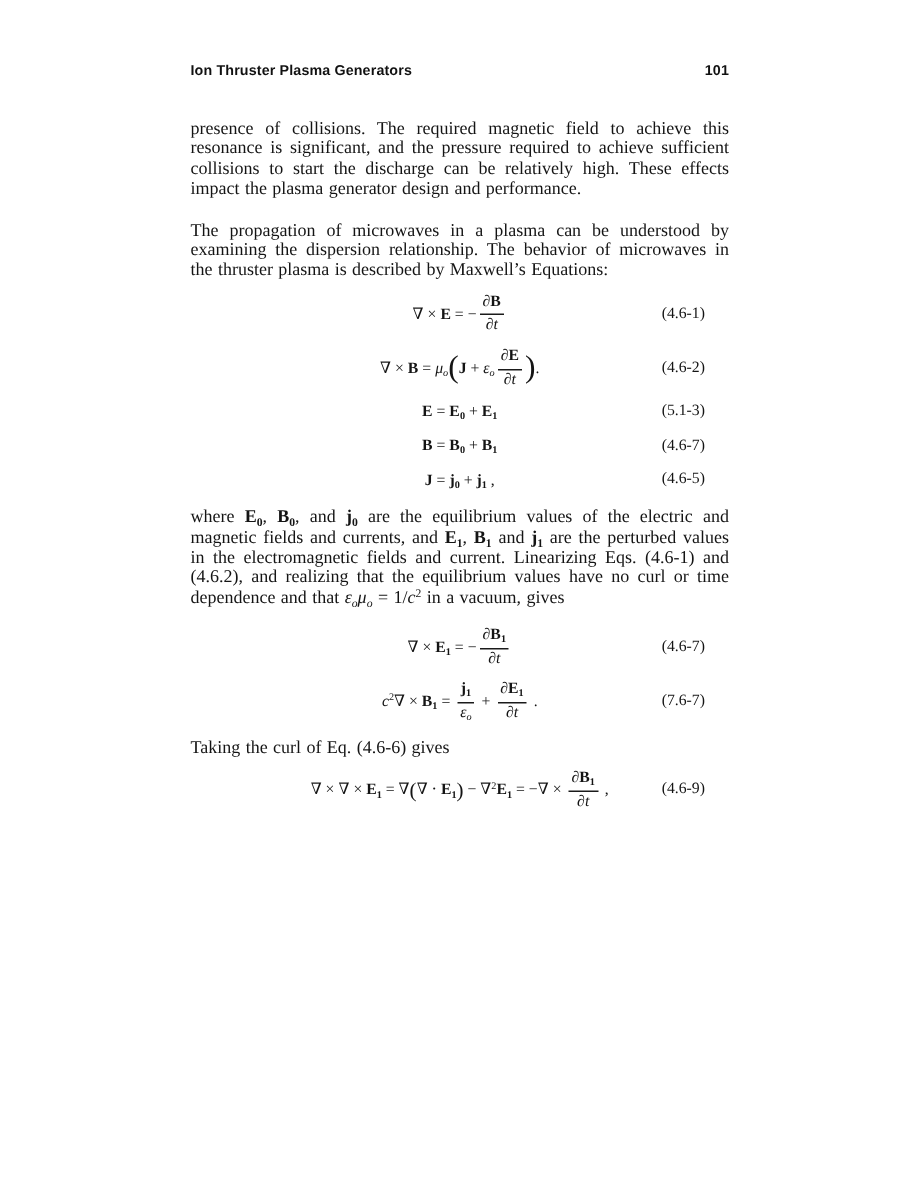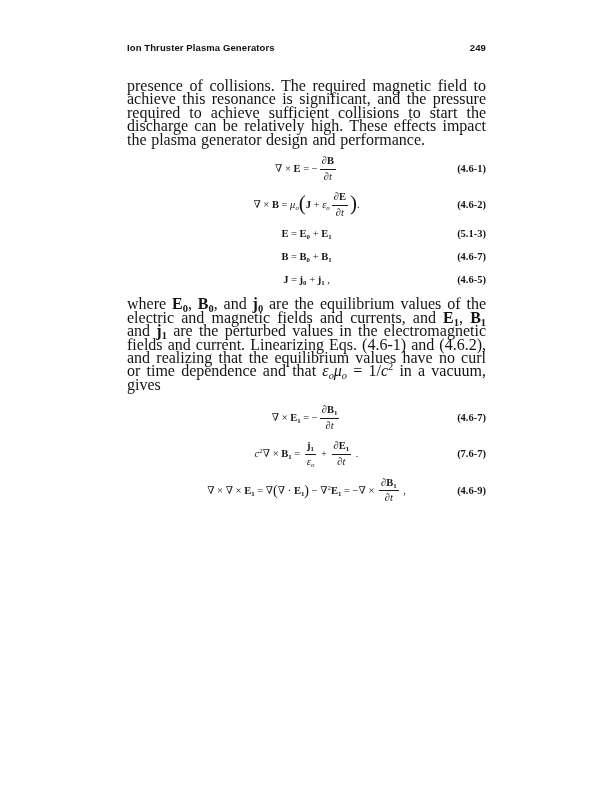--- a/index.html
+++ b/index.html
@@ -23,41 +23,40 @@
     justify-content: space-between;
     align-items: baseline;
     font-family: "Liberation Sans", "DejaVu Sans", sans-serif;
     font-weight: 700;
     font-size: 9.5px;
     letter-spacing: 0.1px;
     color: #111;
   }
   .para {
     margin: 0;
-    font-size: 16px;
+    font-size: 12px;
     line-height: 13.4px;
     text-align: justify;
     word-spacing: 0.6px;
   }
   .eq {
     position: relative;
     margin: 0;
     font-size: 10.5px;
     line-height: 1.3;
     text-align: center;
   }
   .eq-body { display: inline-block; }
   .eq-label {
     position: absolute;
-    right: 0;
+    right: 16px;
     top: 50%;
     transform: translateY(-50%);
     font-size: 10.5px;
     line-height: 1;
-    font-weight: bold;
   }
   
   .rm { font-style: normal; }
   .it { font-style: italic; }
   .bf { font-weight: 700; }
   sub, sup {
     font-size: 0.65em;
     line-height: 0;
   }
   sub { vertical-align: -0.32em; }
@@ -99,25 +98,26 @@
   .mt14 { margin-top: 14px; }
   .mt26 { margin-top: 26px; }
 </style>
 </head>
 <body>
 
 <div class="page">
 
   <div class="rh">
     <span>Ion Thruster Plasma Generators</span>
-    <span>249</span>
+    <span>101</span>
   </div>
 
   <p class="para mt26">presence of collisions. The required magnetic field to achieve this resonance is significant, and the pressure required to achieve sufficient collisions to start the discharge can be relatively high. These effects impact the plasma generator design and performance.</p>
 
+  <p class="para mt14">The propagation of microwaves in a plasma can be understood by examining the dispersion relationship. The behavior of microwaves in the thruster plasma is described by Maxwell’s Equations:</p>
 
   <div class="eq mt9">
     <span class="eq-body"><span class="rm">∇ × </span><span class="bf">E</span><span class="rm"> = −</span><span class="frac">
           <span class="fnum"><span class="it">∂</span><span class="bf">B</span></span>
           <span class="fden"><span class="it">∂t</span></span>
         </span></span>
     <span class="eq-label">(4.6-1)</span>
   </div>
 
   <div class="eq mt8">
@@ -158,20 +158,21 @@
     <span class="eq-body"><span class="it">c</span><sup class="rm">2</sup><span class="rm">∇ × </span><span class="bf">B</span><sub class="bf">1</sub><span class="rm"> = </span><span class="frac">
           <span class="fnum"><span class="bf">j</span><sub class="bf">1</sub></span>
           <span class="fden"><span class="it">ε</span><sub class="it">o</sub></span>
         </span><span class="rm"> + </span><span class="frac">
           <span class="fnum"><span class="it">∂</span><span class="bf">E</span><sub class="bf">1</sub></span>
           <span class="fden"><span class="it">∂t</span></span>
         </span><span class="rm"> .</span></span>
     <span class="eq-label">(7.6-7)</span>
   </div>
 
+  <p class="para mt9">Taking the curl of Eq. (4.6-6) gives</p>
 
   <div class="eq mt8">
     <span class="eq-body"><span class="rm">∇ × ∇ × </span><span class="bf">E</span><sub class="bf">1</sub><span class="rm"> = ∇</span><span class="mid">(</span><span class="rm">∇ ⋅ </span><span class="bf">E</span><sub class="bf">1</sub><span class="mid">)</span><span class="rm"> − </span><span class="rm">∇</span><sup class="rm">2</sup><span class="bf">E</span><sub class="bf">1</sub><span class="rm"> = −∇ × </span><span class="frac">
           <span class="fnum"><span class="it">∂</span><span class="bf">B</span><sub class="bf">1</sub></span>
           <span class="fden"><span class="it">∂t</span></span>
         </span><span class="rm"> ,</span></span>
     <span class="eq-label">(4.6-9)</span>
   </div>
 
 

